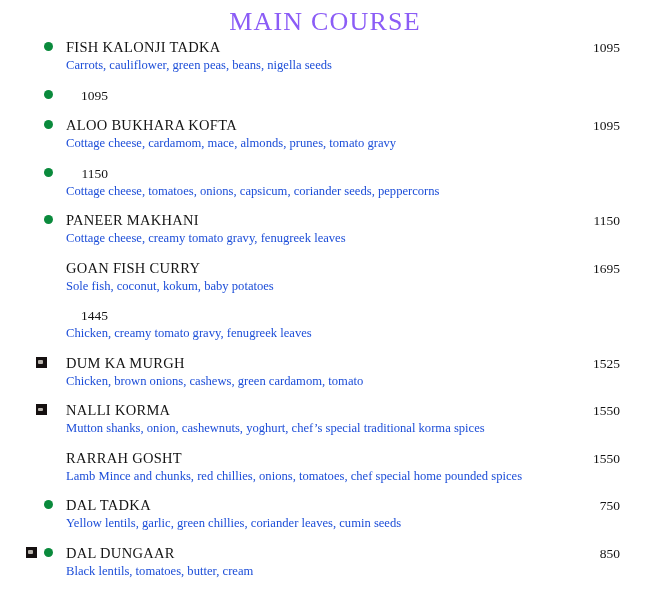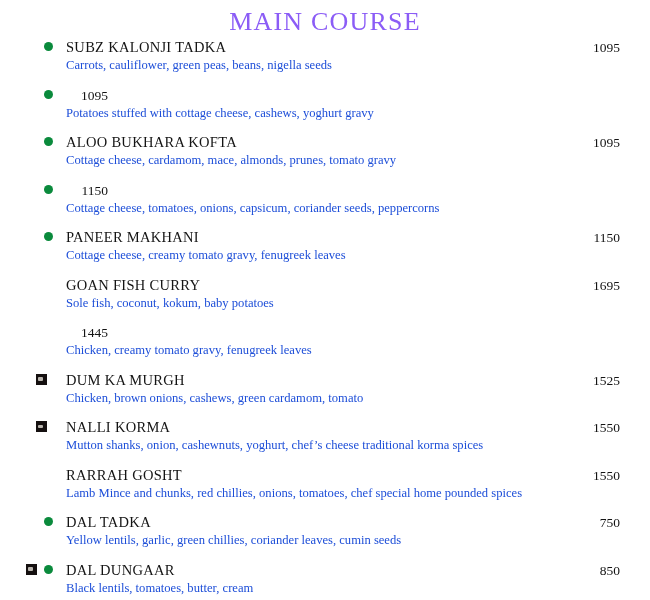--- a/index.html
+++ b/index.html
@@ -133,33 +133,32 @@
 <div class="menu-page">
 
   <h1 class="menu-title">MAIN COURSE</h1>
 
   <ul class="menu-list" id="menu-list">
       <li class="menu-item">
         <span class="markers">
           <span class="marker-veg"></span>
         </span>
         <div class="item-row">
-          <span class="item-name">SUBZ KALONJI TADKA</span>
+          <span class="item-name">FISH KALONJI TADKA</span>
           <span class="item-price">1095</span>
         </div>
         <div class="item-desc">Carrots, cauliflower, green peas, beans, nigella seeds</div>
       </li>
       <li class="menu-item">
         <span class="markers">
           <span class="marker-veg"></span>
         </span>
         <div class="item-row">
           <span class="item-price">1095</span>
         </div>
-        <div class="item-desc">Potatoes stuffed with cottage cheese, cashews, yoghurt gravy</div>
       </li>
       <li class="menu-item">
         <span class="markers">
           <span class="marker-veg"></span>
         </span>
         <div class="item-row">
           <span class="item-name">ALOO BUKHARA KOFTA</span>
           <span class="item-price">1095</span>
         </div>
         <div class="item-desc">Cottage cheese, cardamom, mace, almonds, prunes, tomato gravy</div>
@@ -209,21 +208,21 @@
         <div class="item-desc">Chicken, brown onions, cashews, green cardamom, tomato</div>
       </li>
       <li class="menu-item">
         <span class="markers">
           <span class="marker-nonveg"></span>
         </span>
         <div class="item-row">
           <span class="item-name">NALLI KORMA</span>
           <span class="item-price">1550</span>
         </div>
-        <div class="item-desc">Mutton shanks, onion, cashewnuts, yoghurt, chef’s cheese traditional korma spices</div>
+        <div class="item-desc">Mutton shanks, onion, cashewnuts, yoghurt, chef’s special traditional korma spices</div>
       </li>
       <li class="menu-item">
         <span class="markers none"></span>
         <div class="item-row">
           <span class="item-name">RARRAH GOSHT</span>
           <span class="item-price">1550</span>
         </div>
         <div class="item-desc">Lamb Mince and chunks, red chillies, onions, tomatoes, chef special home pounded spices</div>
       </li>
       <li class="menu-item">

